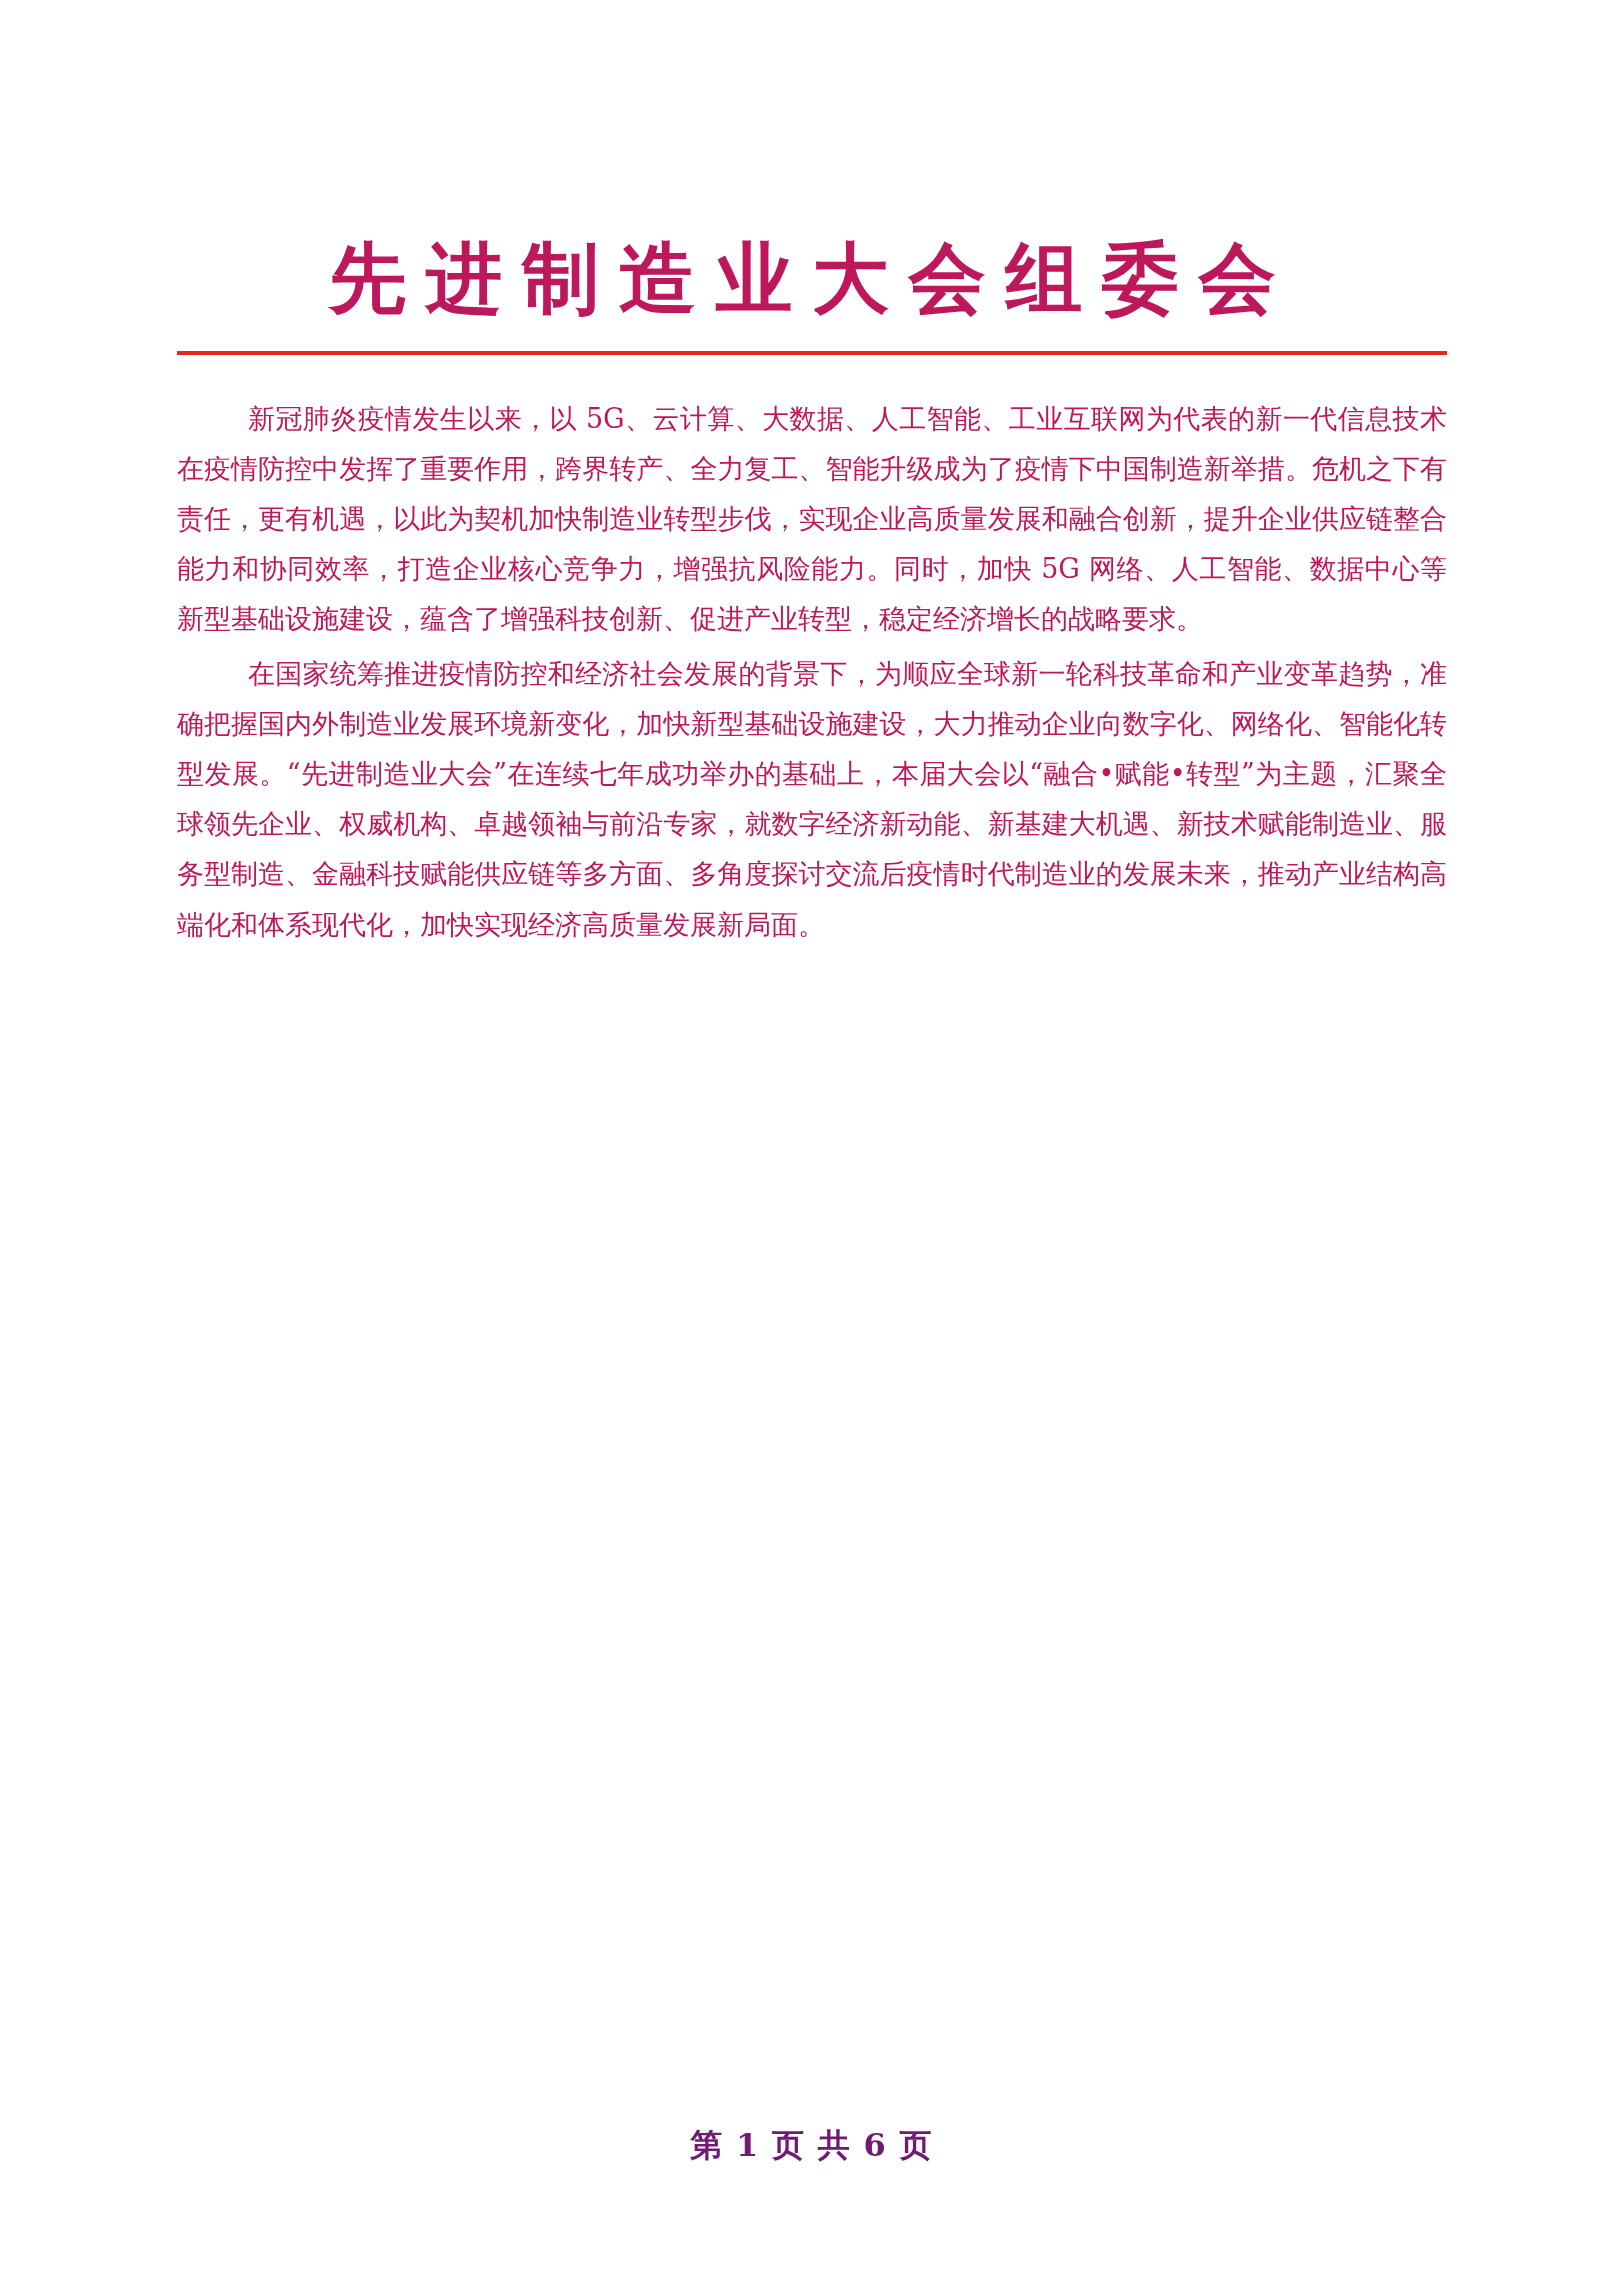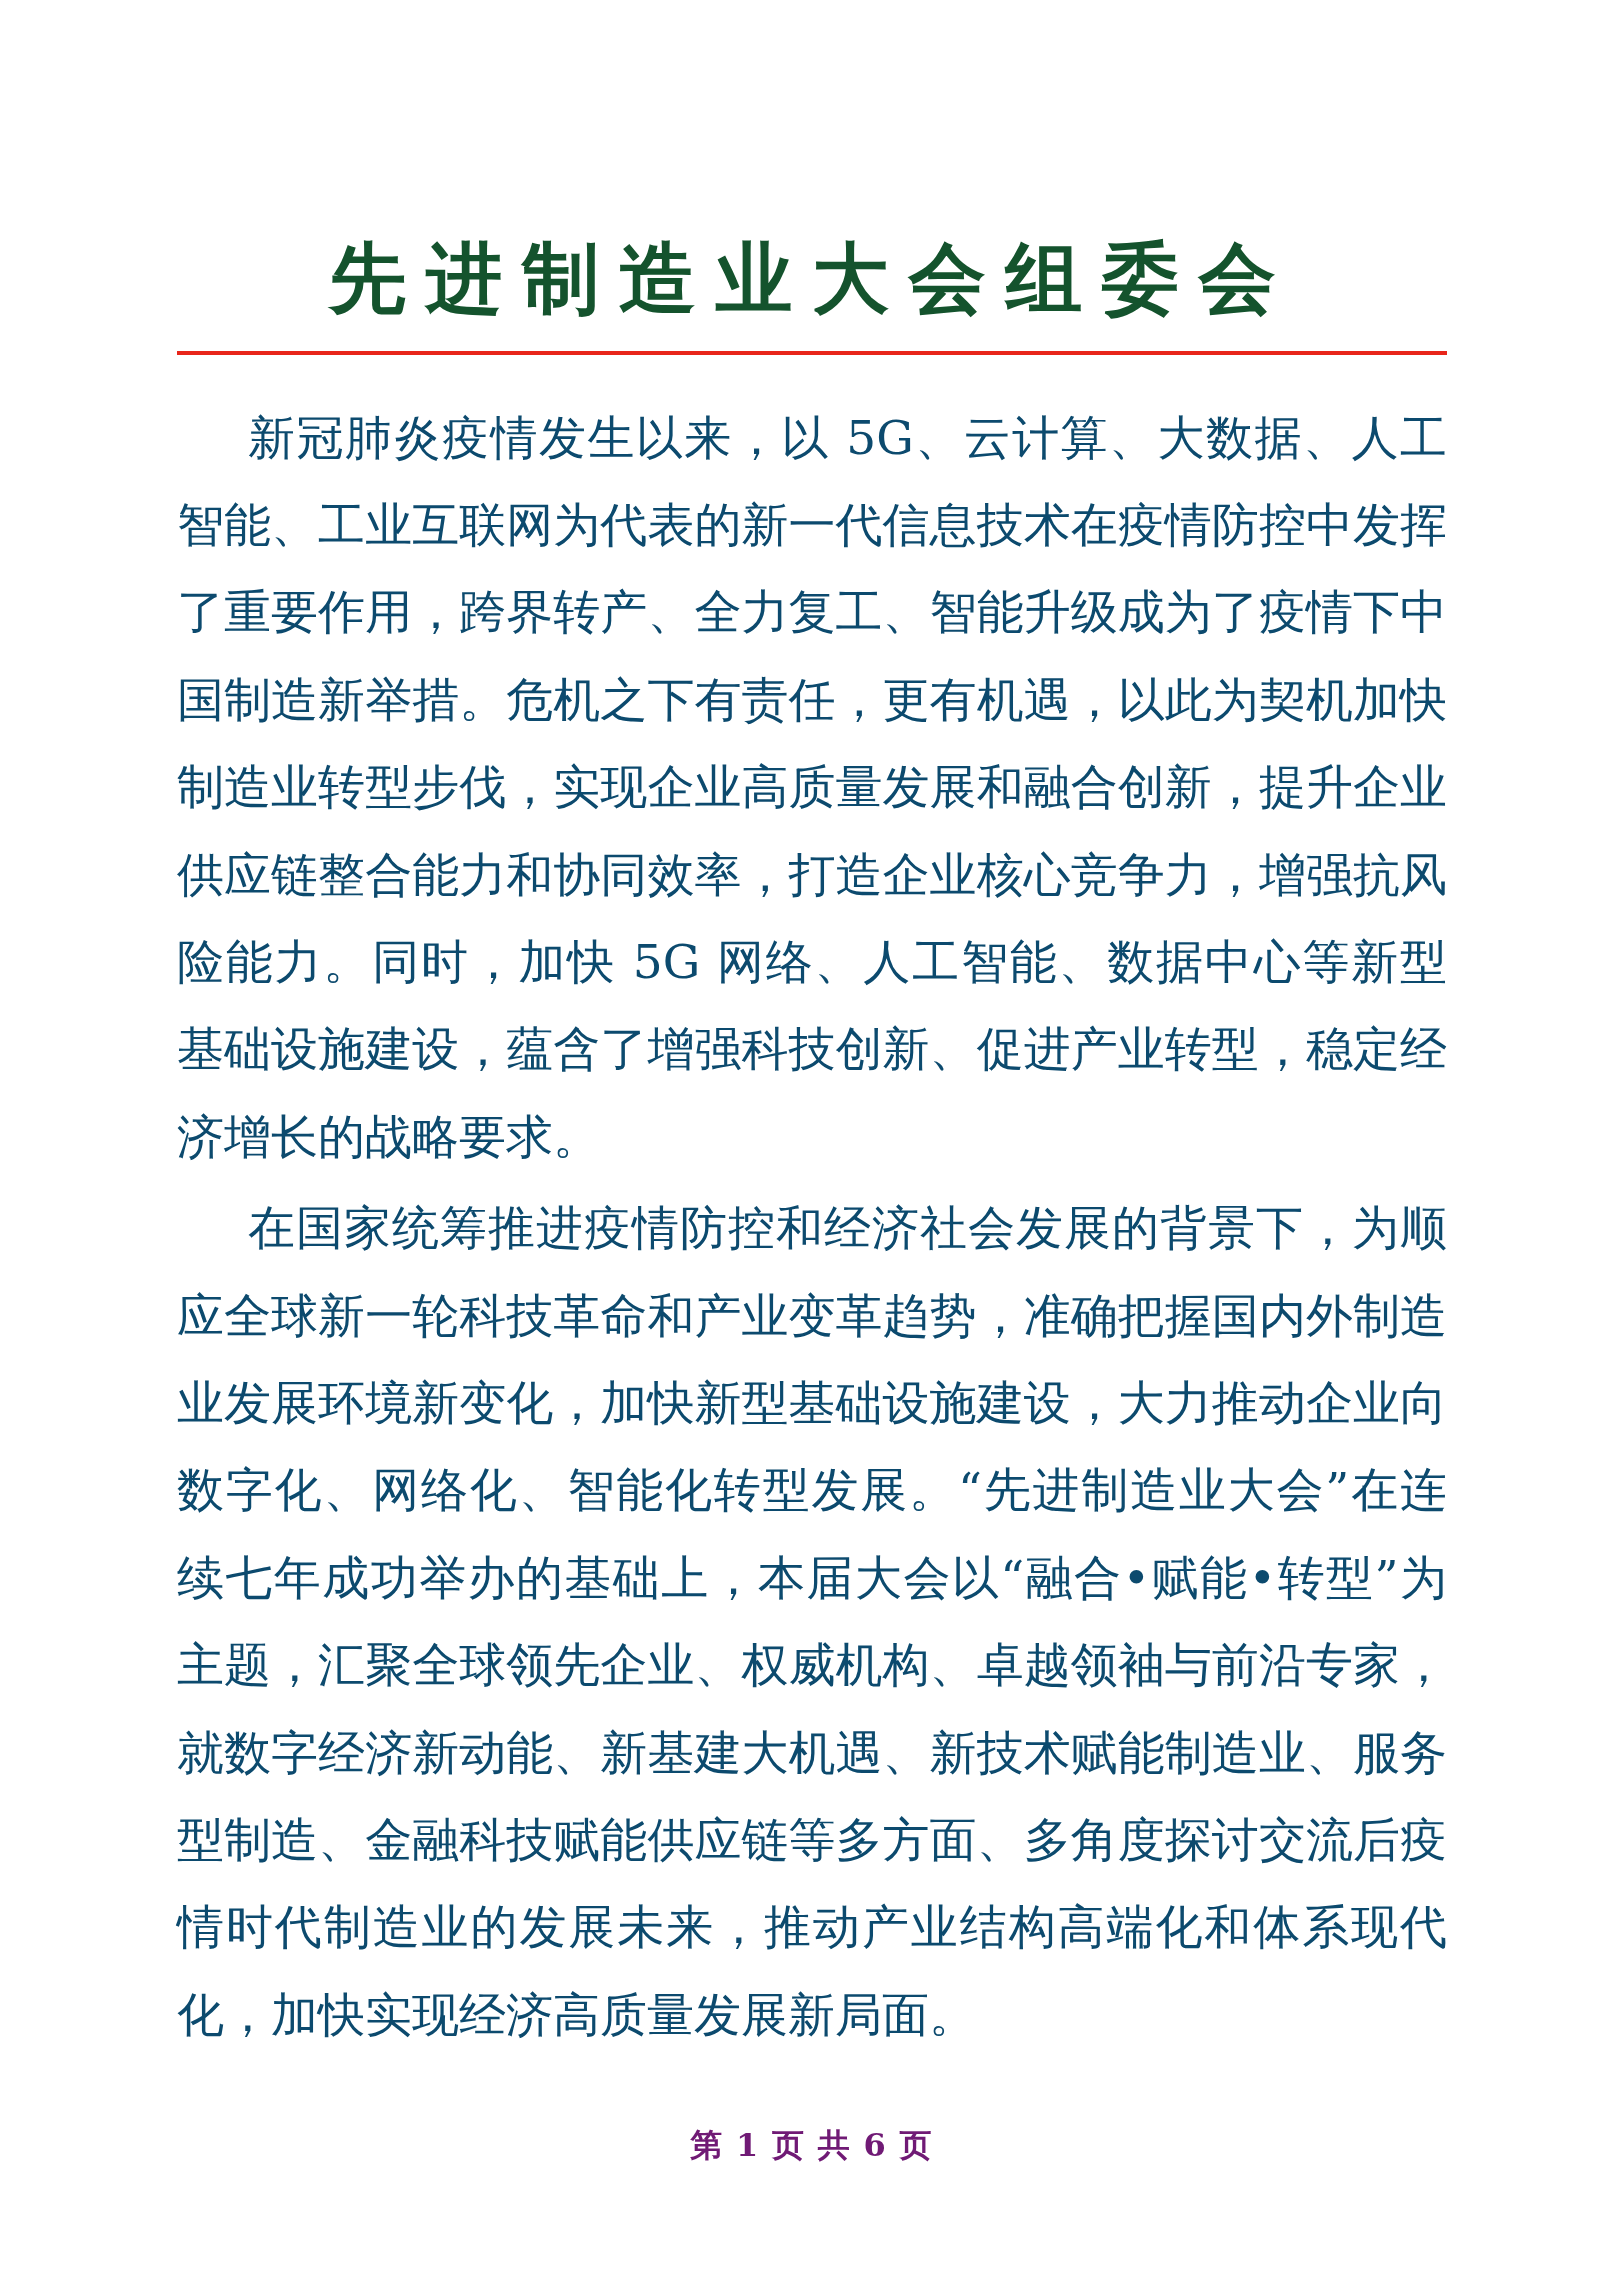--- a/index.html
+++ b/index.html
@@ -22,21 +22,21 @@
   .content {
     position: absolute;
     left: 177px;
     top: 0;
     width: 1270px;
     height: 2295px;
   }
   .letterhead {
     margin-top: 236px;
     text-align: center;
-    color: #14532d;
+    color: #be185d;
     font-family: "DejaVu Serif", serif;
     font-weight: 700;
     font-size: 77px;
     letter-spacing: 19.6px;
     line-height: 1.1;
     white-space: nowrap;
   }
   .letterhead-rule {
     margin-top: 30px;
     height: 3.9px;
@@ -52,23 +52,23 @@
     line-height: 1.42;
     color: #000000;
     letter-spacing: 0.7px;
   }
   .doc-title .line2 {
     display: block;
   }
   .body-text {
     margin-top: 39px;
     font-family: "DejaVu Serif", serif;
-    font-size: 47px;
+    font-size: 27px;
     line-height: 1.86;
-    color: #0c4a6e;
+    color: #be185d;
     text-align: justify;
     text-justify: inter-character;
   }
   .body-text p {
     margin: 0 0 0 0;
     text-indent: 71px;
   }
   .body-text p + p {
     margin-top: 3.9px;
   }

